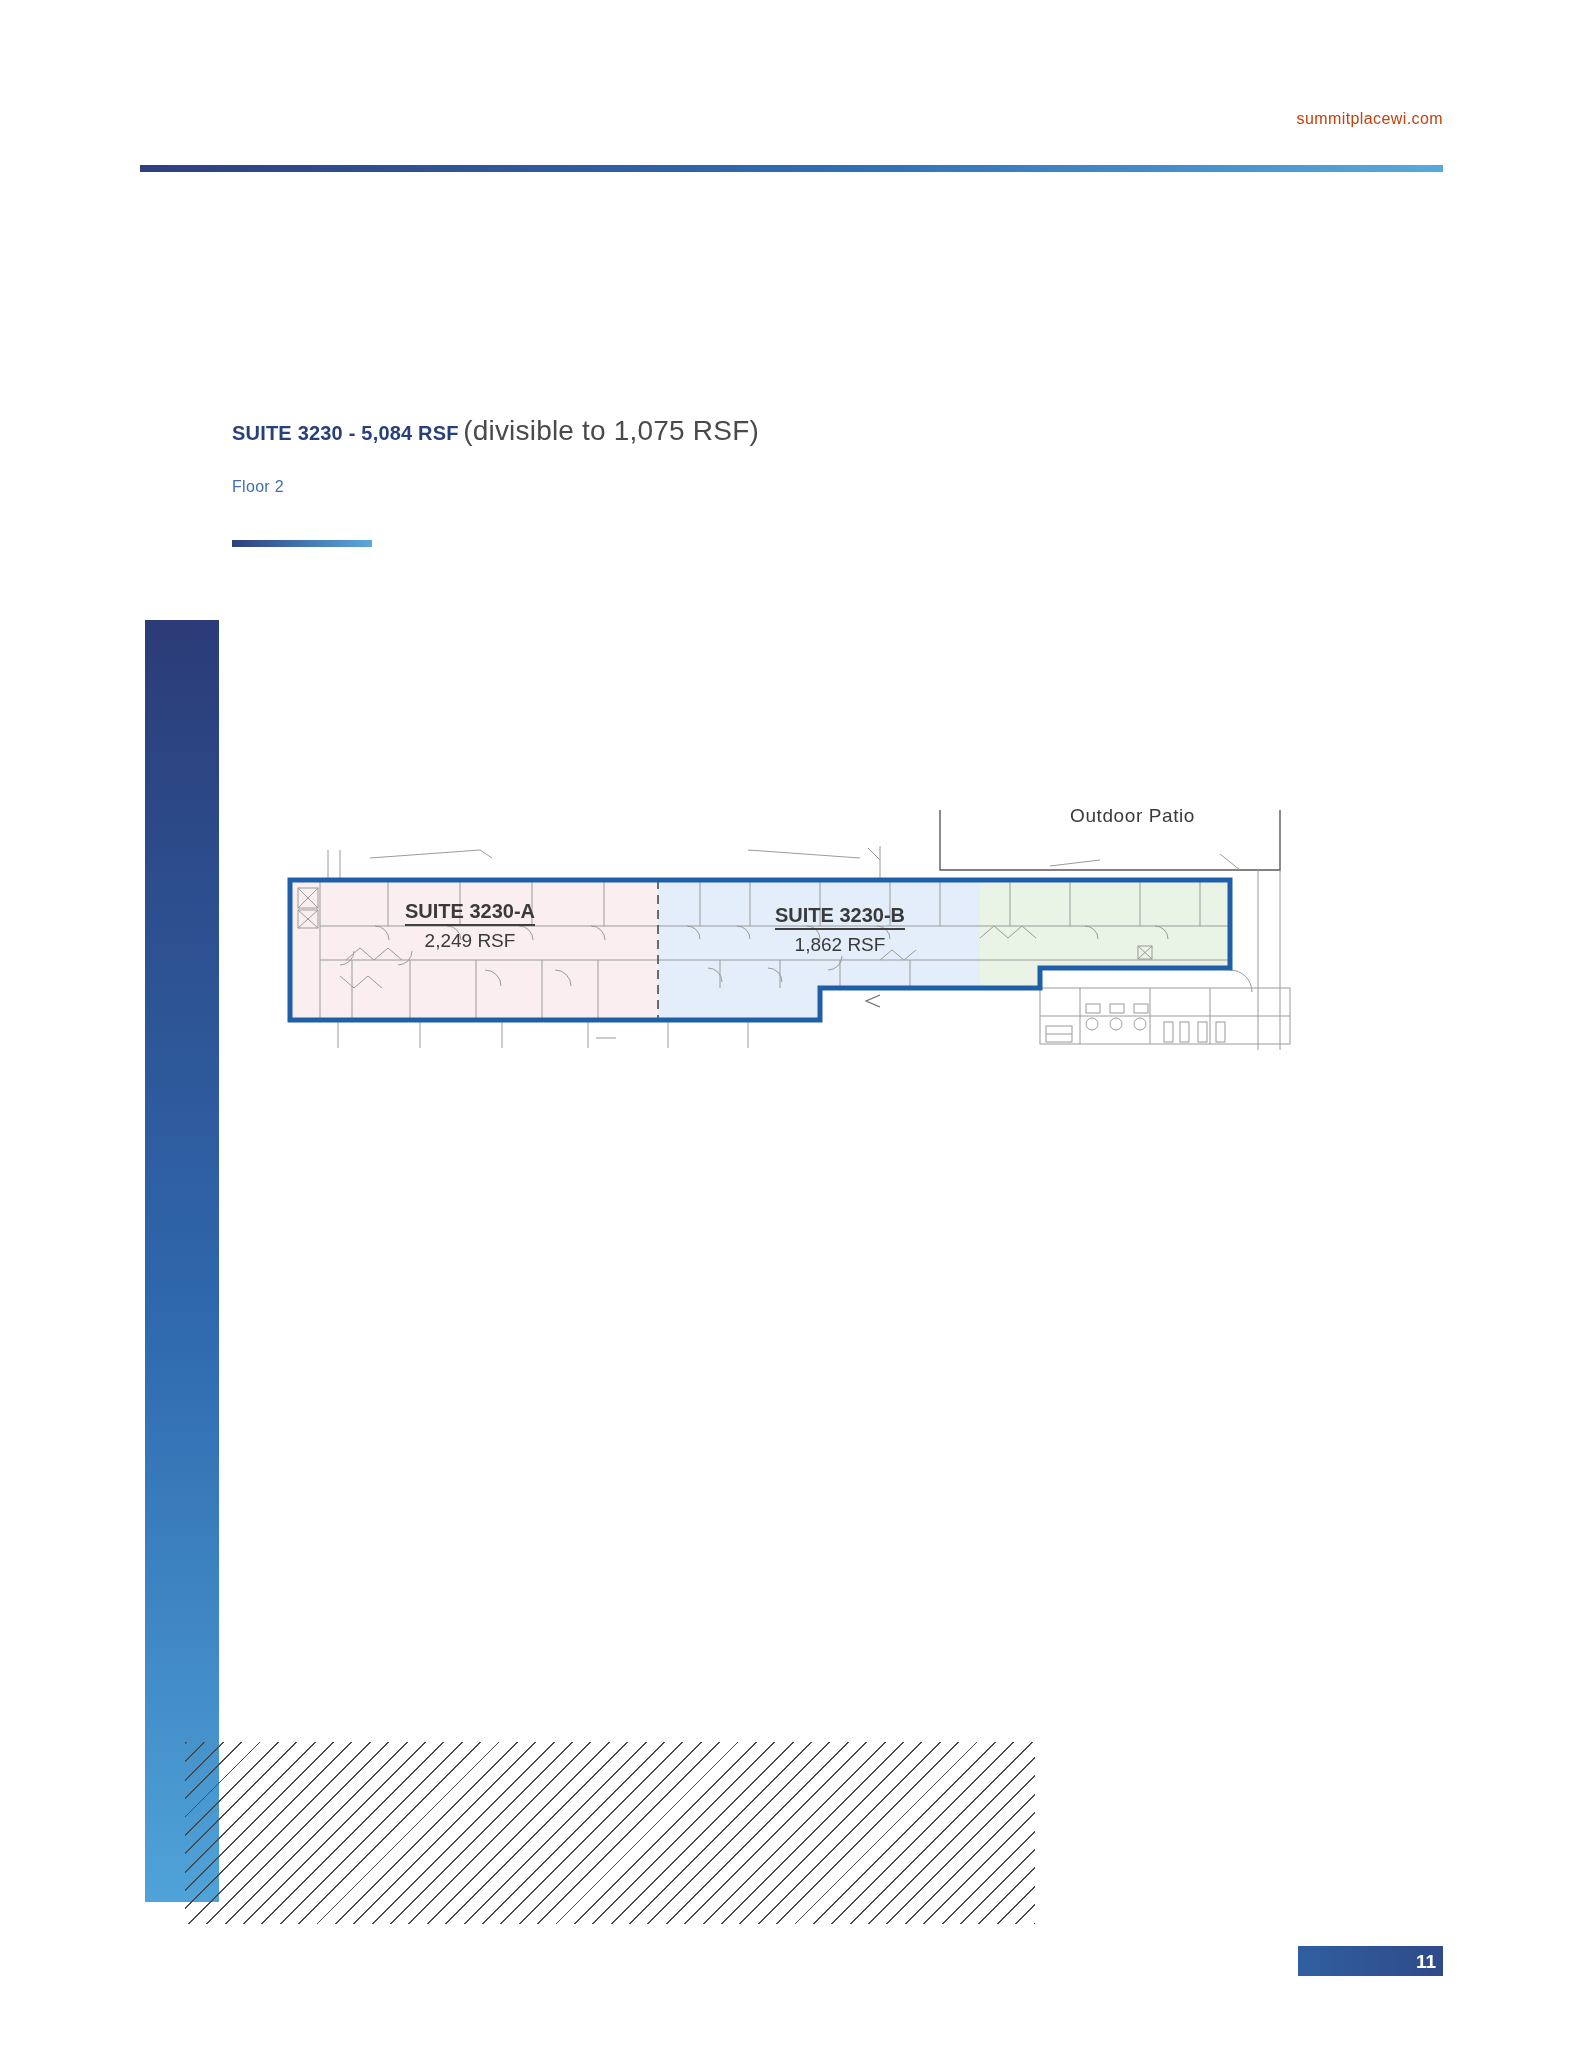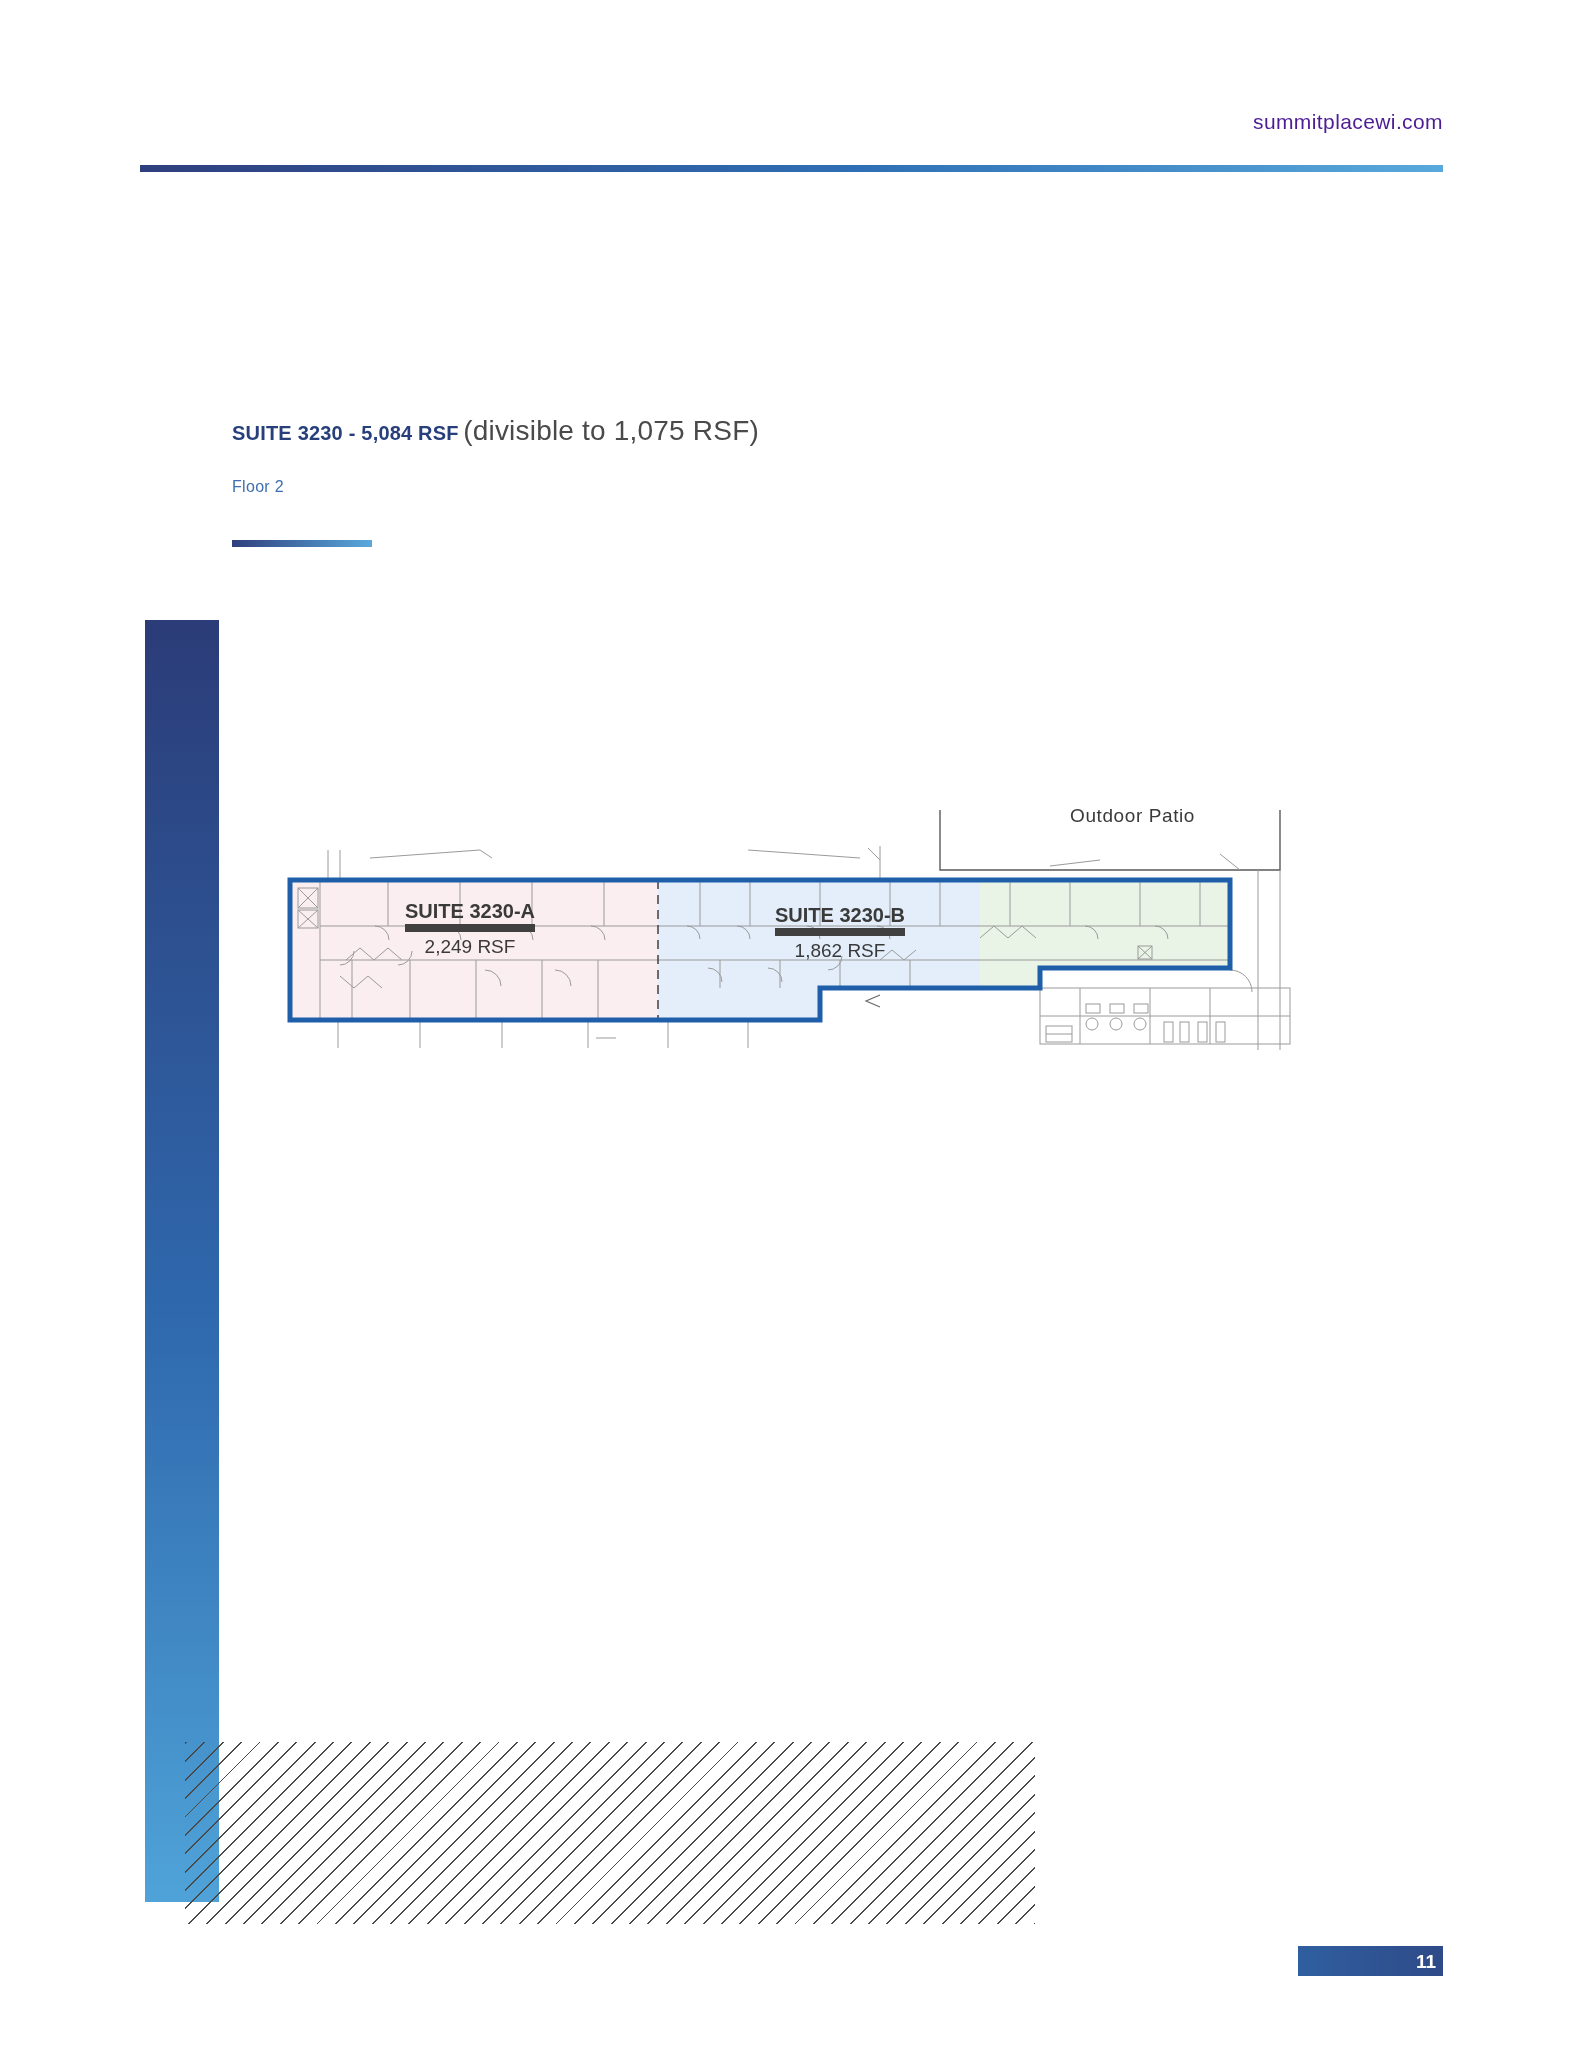--- a/index.html
+++ b/index.html
@@ -13,22 +13,22 @@
     position: relative;
     font-family: "Liberation Sans", sans-serif;
     overflow: hidden;
   }
 
   
   .site-url {
     position: absolute;
     top: 110px;
     right: 140px;
-    font-size: 21px;
-    color: #4c1d95;
+    font-size: 16px;
+    color: #c2410c;
     letter-spacing: 0.4px;
     font-family: "Liberation Sans", sans-serif;
   }
   .header-rule {
     position: absolute;
     top: 165px;
     left: 140px;
     width: 1303px;
     height: 7px;
     background: linear-gradient(to right, #2f3f7e 0%, #2f6fb5 55%, #59a9dc 100%);
@@ -105,21 +105,21 @@
 
   .suite-label {
     position: absolute;
     text-align: center;
     white-space: nowrap;
   }
   .suite-name {
     font-size: 20px;
     font-weight: bold;
     color: #3a3a3a;
-    border-bottom: 8px solid #404040;
+    border-bottom: 2px solid #404040;
     padding-bottom: 1px;
     display: inline-block;
   }
   .suite-rsf {
     font-size: 19px;
     color: #3a3a3a;
     margin-top: 4px;
   }
   .patio-label {
     position: absolute;

